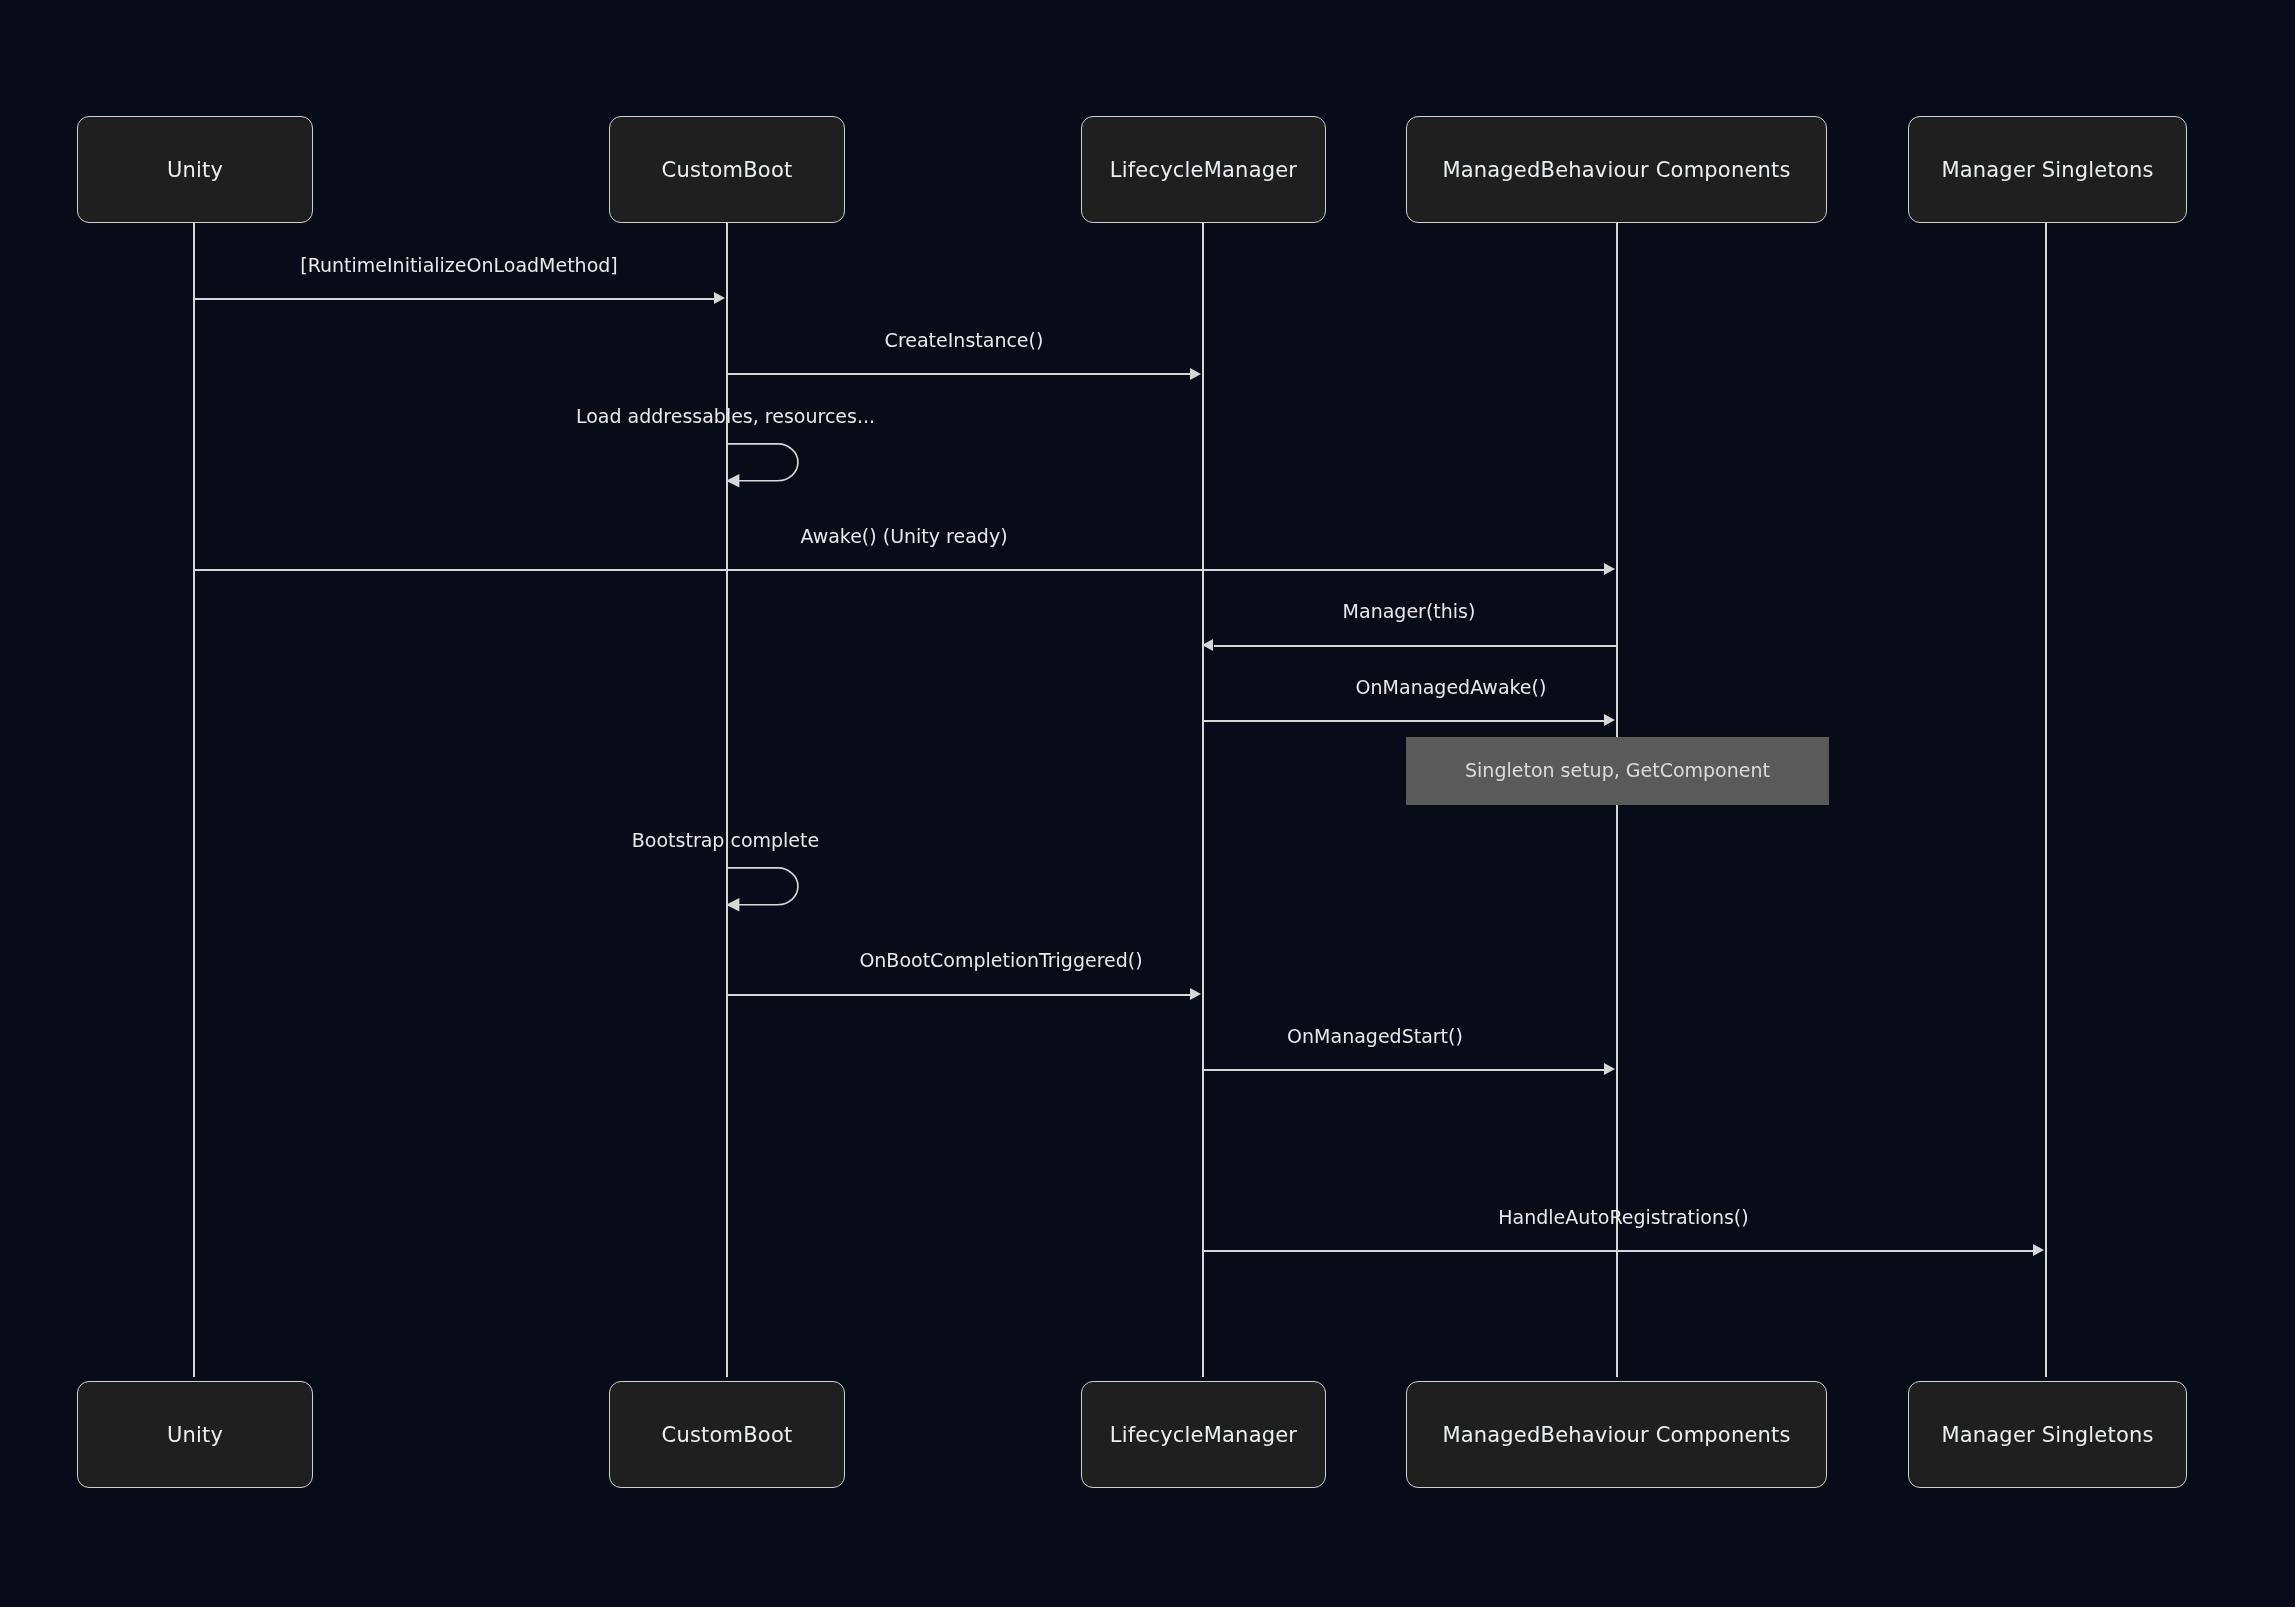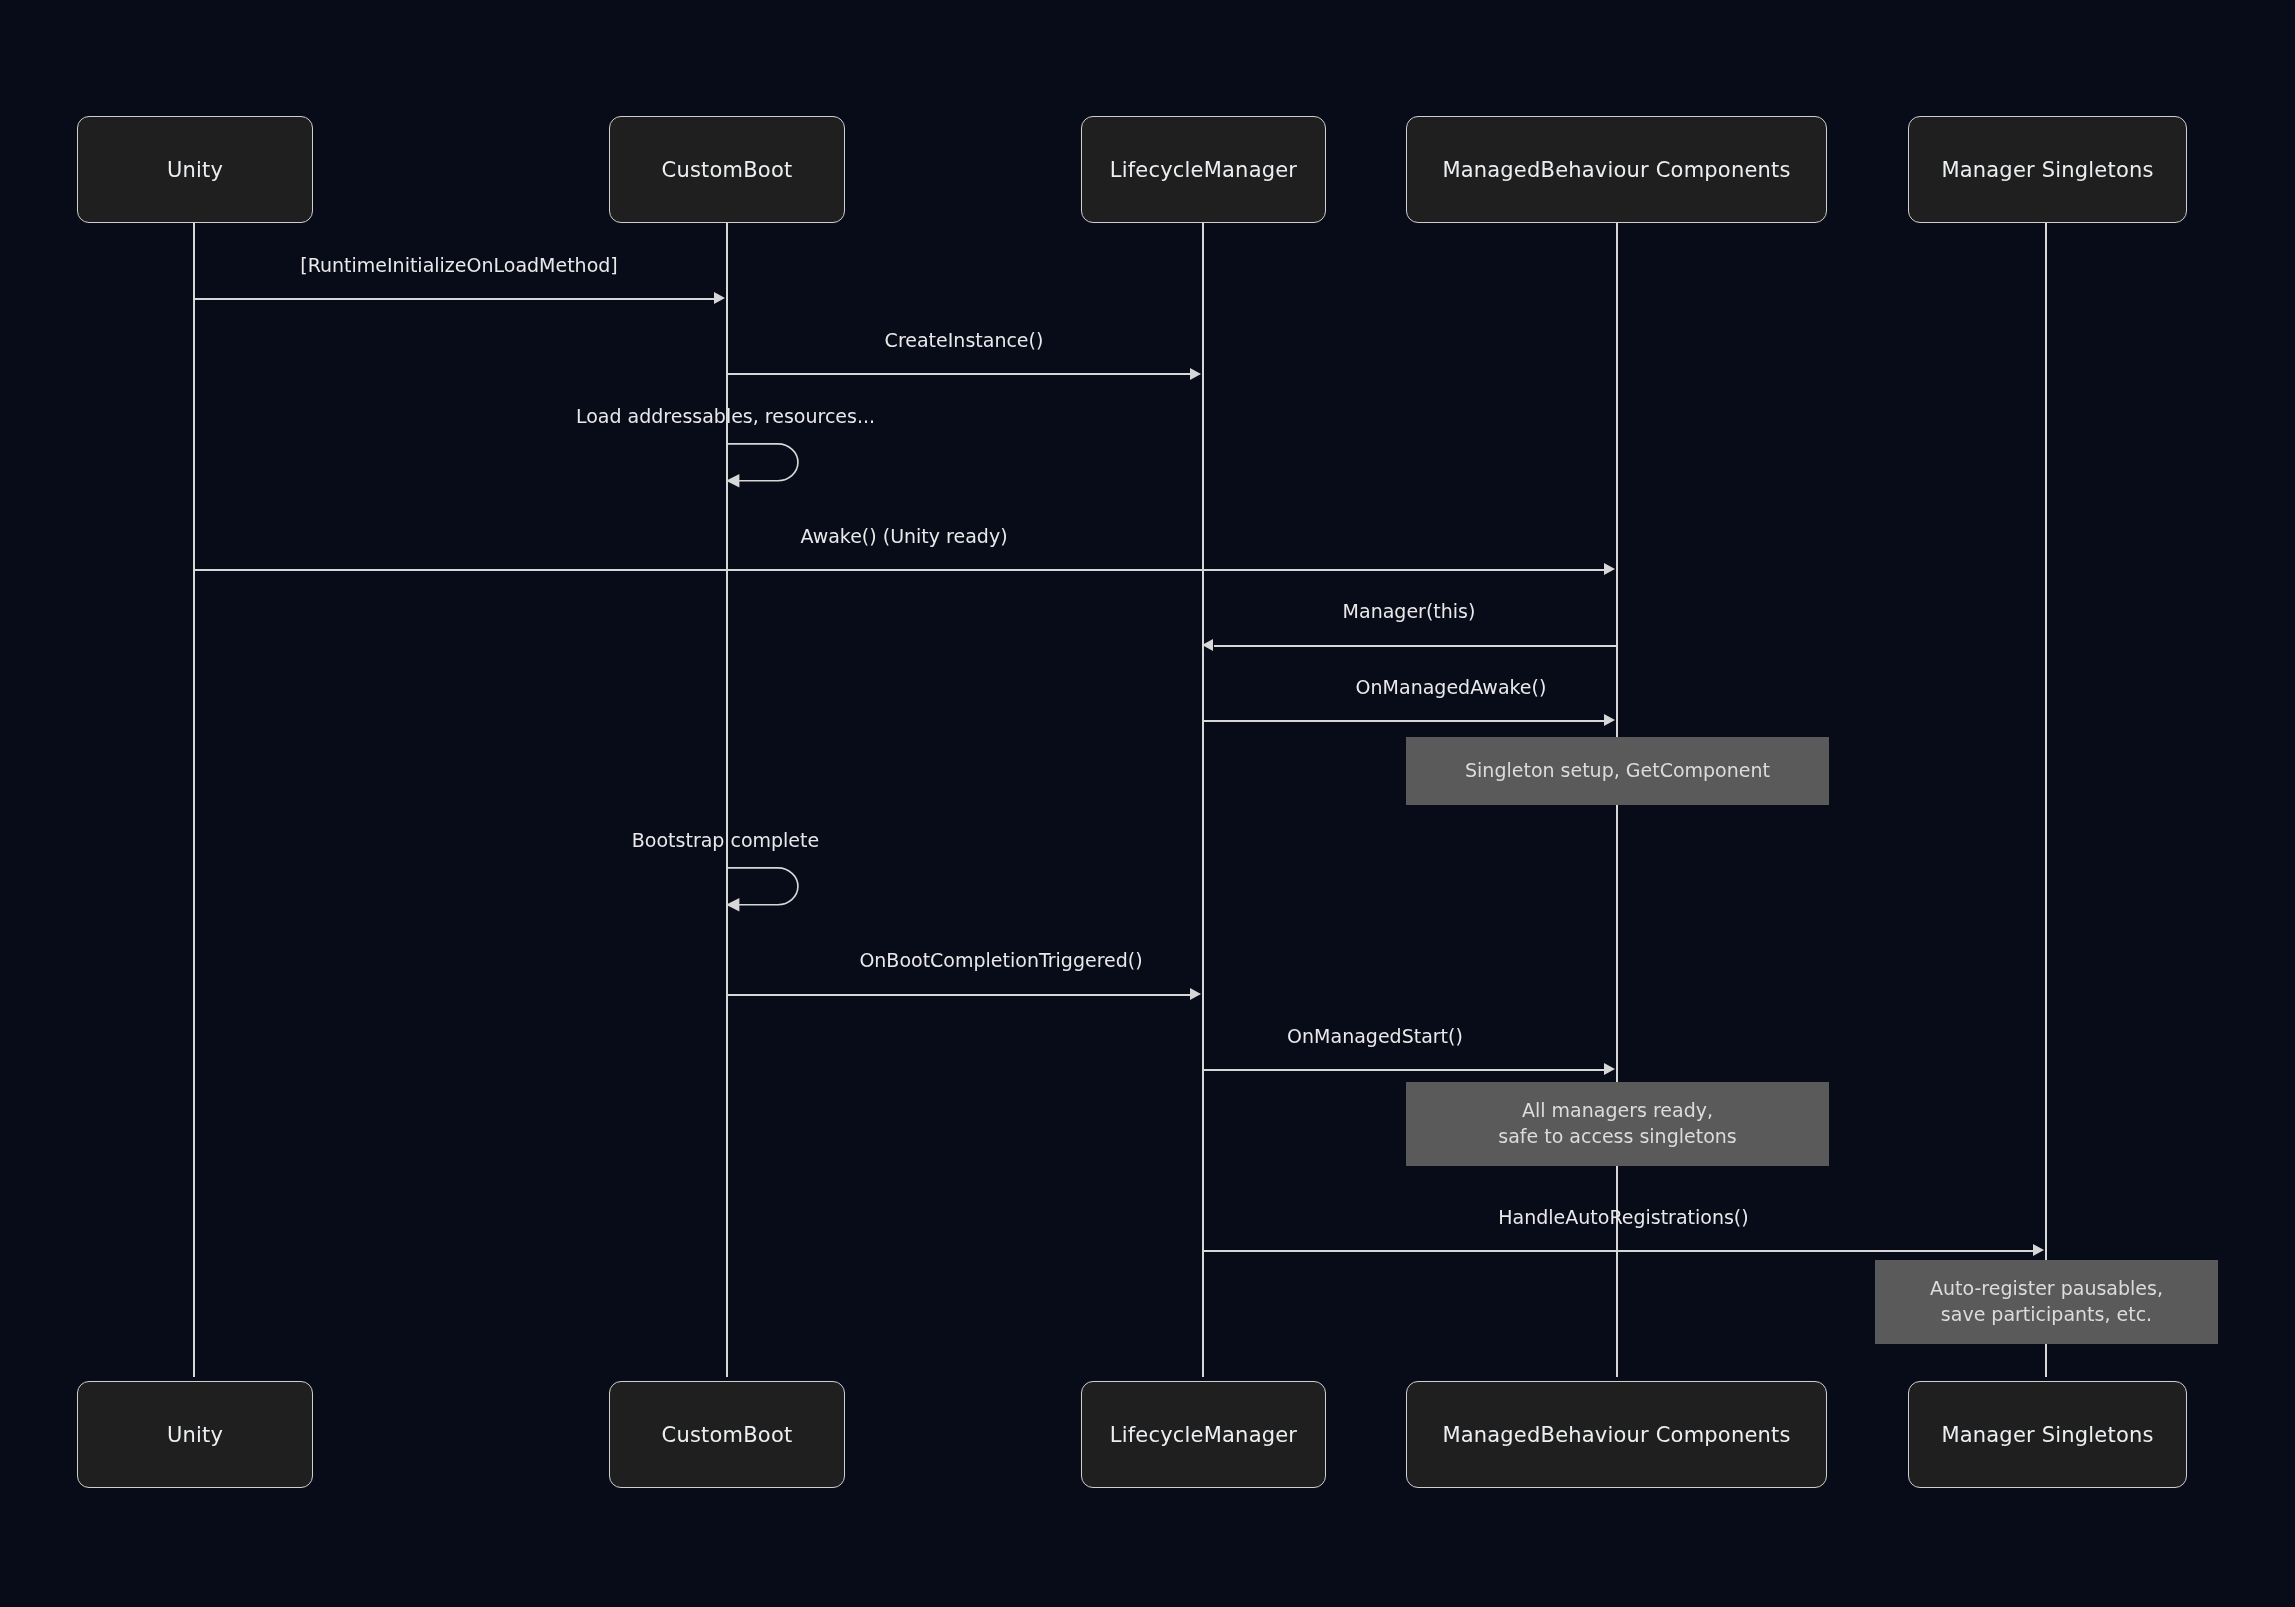--- a/index.html
+++ b/index.html
@@ -167,24 +167,20 @@
   </div>
 
   <div class="msg-label" style="left:763px; top:949px; width:476px;">OnBootCompletionTriggered()</div>
   <div class="msg-line" style="left:726px; top:994px; width:465px;"></div>
   <div class="arrow-head arrow-right" style="left:1190px; top:988px;"></div>
 
   <div class="msg-label" style="left:1168px; top:1025px; width:414px;">OnManagedStart()</div>
   <div class="msg-line" style="left:1202px; top:1069px; width:402px;"></div>
   <div class="arrow-head arrow-right" style="left:1604px; top:1063px;"></div>
 
-  <div class="note" style="left:1406px; top:1082px; width:423px; height:84px;">All managers ready,
-safe to access singletons</div>
 
   <div class="msg-label" style="left:1202px; top:1206px; width:843px;">HandleAutoRegistrations()</div>
   <div class="msg-line" style="left:1202px; top:1250px; width:831px;"></div>
   <div class="arrow-head arrow-right" style="left:2033px; top:1244px;"></div>
 
-  <div class="note" style="left:1875px; top:1260px; width:343px; height:84px;">Auto-register pausables,
-save participants, etc.</div>
 
 </div>
 
 
 </body></html>

